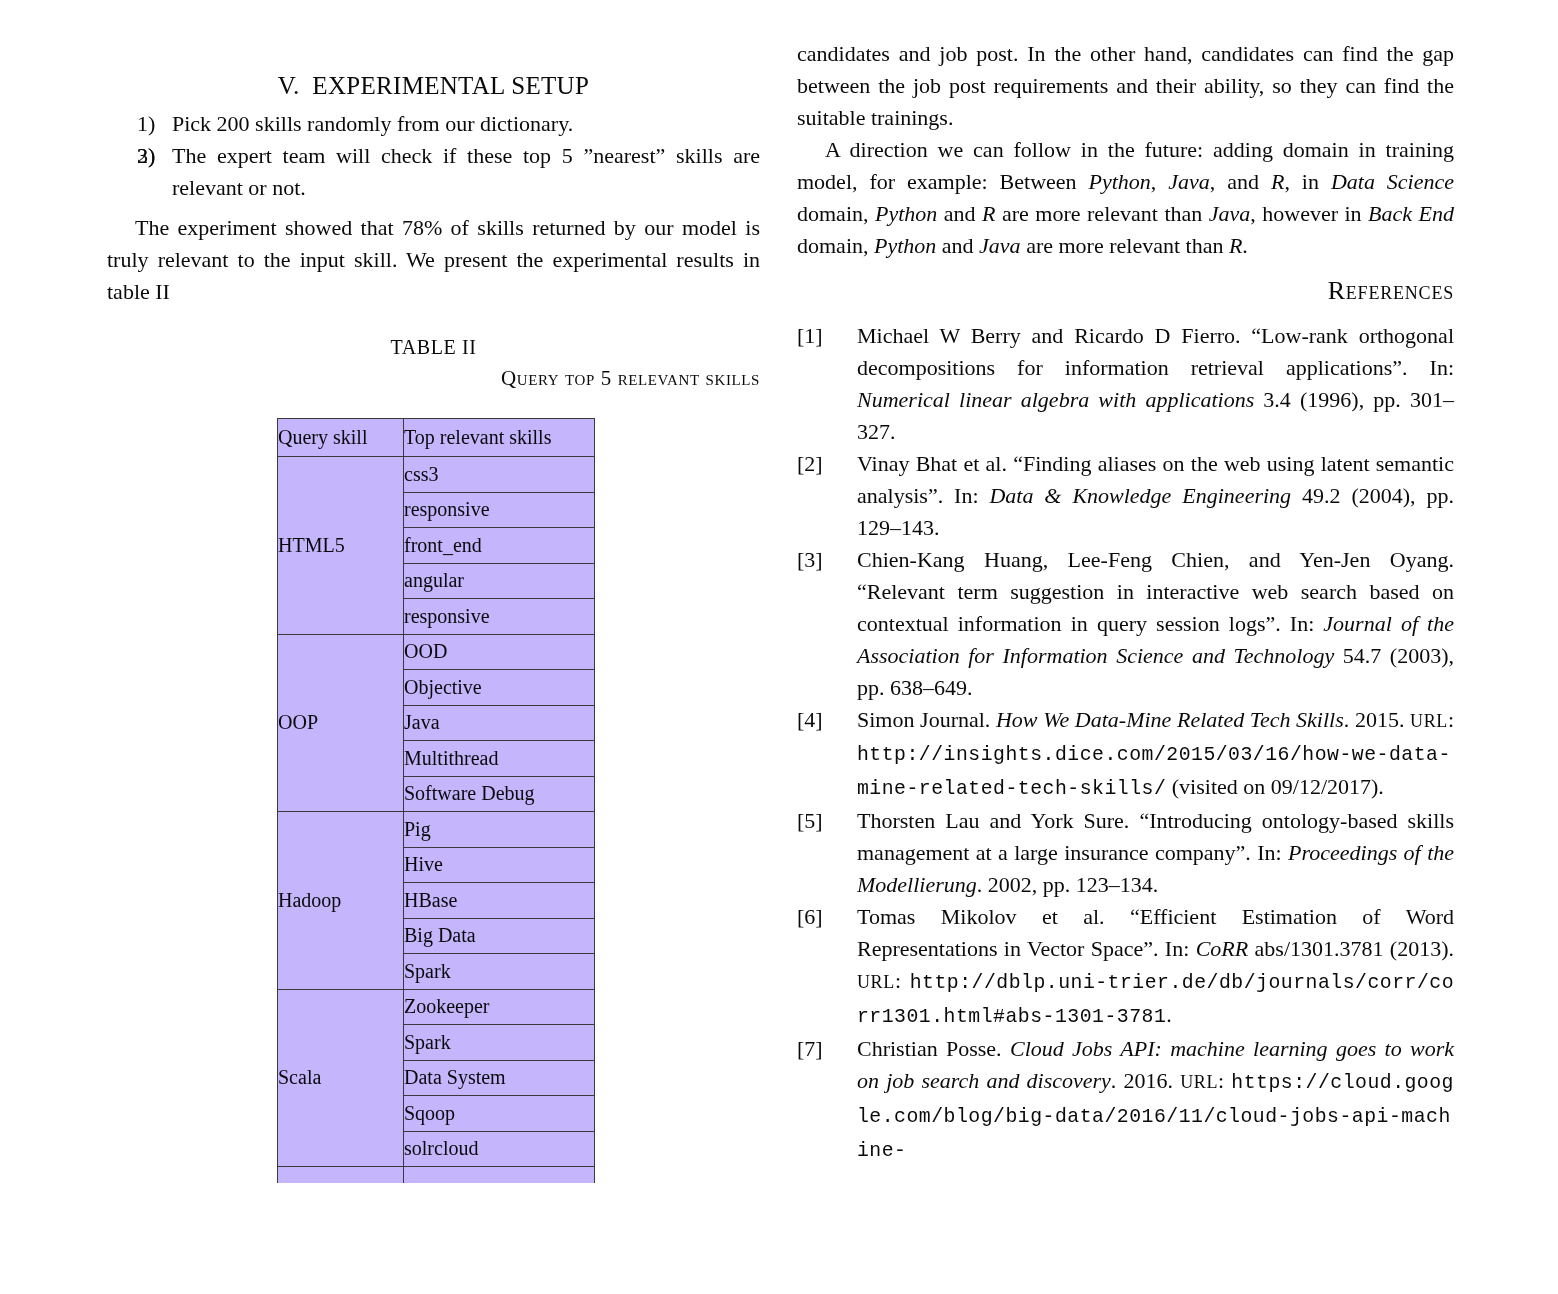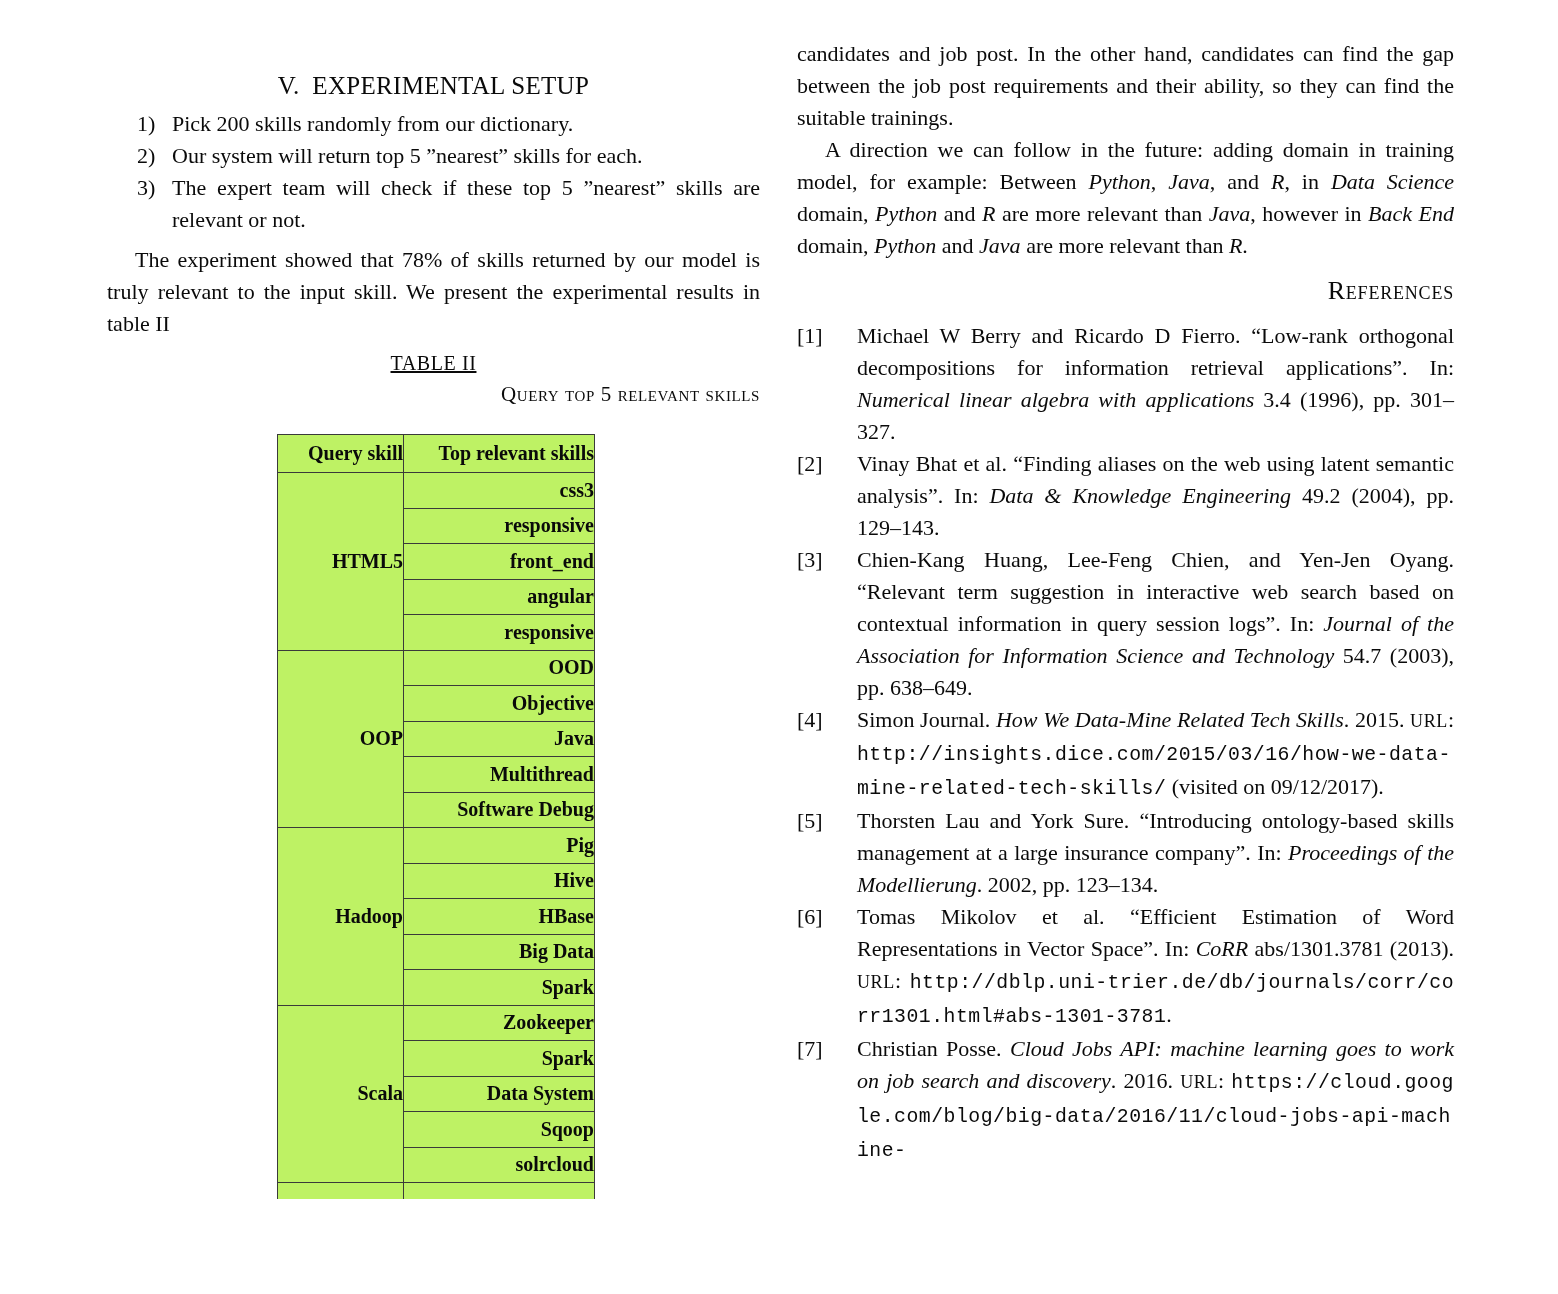--- a/index.html
+++ b/index.html
@@ -33,46 +33,45 @@
   .steps-list .step{
     position:relative;
     padding-left:65px;
     font-size:22px;line-height:32px;
     text-align:justify;
   }
   .step-num{position:absolute;left:30px;top:0;}
   #para-result{margin-top:8px;}
 
   .table-caption-num{
-    margin-top:10px;
+    margin-top:26px;
     text-align:center;
     font-size:20px;line-height:26px;
     letter-spacing:0.6px;
-    text-decoration:underline;
   }
   .table-caption-title{
     margin-top:6px;
     text-align:right;
     font-variant:small-caps;
     font-size:21px;line-height:24px;
     letter-spacing:0.6px;
   }
   #skills-table-wrap{margin:28px 0 0 170px;}
   table.skills{
     border-collapse:collapse;
     table-layout:fixed;
     width:317px;
     font-size:20px;
   }
   table.skills td,table.skills th{
     border:1.5px solid #3a3a3a;
     padding:0;
-    text-align:right;
-    font-weight:bold;
-    background:#bef264;
+    text-align:left;
+    font-weight:normal;
+    background:#c4b5fd;
   }
   table.skills th{height:37px;}
   table.skills td.s{height:34.5px;}
   table.skills td.q{vertical-align:middle;}
   table.skills col.c1{width:126px;}
   table.skills col.c2{width:191px;}
   table.skills tr.partial td{height:16px;border-bottom:none;}
 
   #para-candidates{margin-top:38px;}
   #para-future{margin-top:0;}
@@ -110,21 +109,20 @@
     <div class="section-heading">V. EXPERIMENTAL SETUP</div>
 
 
     <div class="steps-list">
       <div class="step">
         <span class="step-num">1)</span>
         <span>Pick 200 skills randomly from our dictionary.</span>
       </div>
       <div class="step">
         <span class="step-num">2)</span>
-        <span>Our system will return top 5 ”nearest” skills for each.</span>
       </div>
       <div class="step">
         <span class="step-num">3)</span>
         <span>The expert team will check if these top 5 ”nearest” skills are relevant or not.</span>
       </div>
     </div>
 
     <div class="body-text para-indent" id="para-result">The experiment showed that 78% of skills returned by our model is truly relevant to the input skill. We present the experimental results in table II</div>
 
     <div class="table-caption-num">TABLE II</div>

